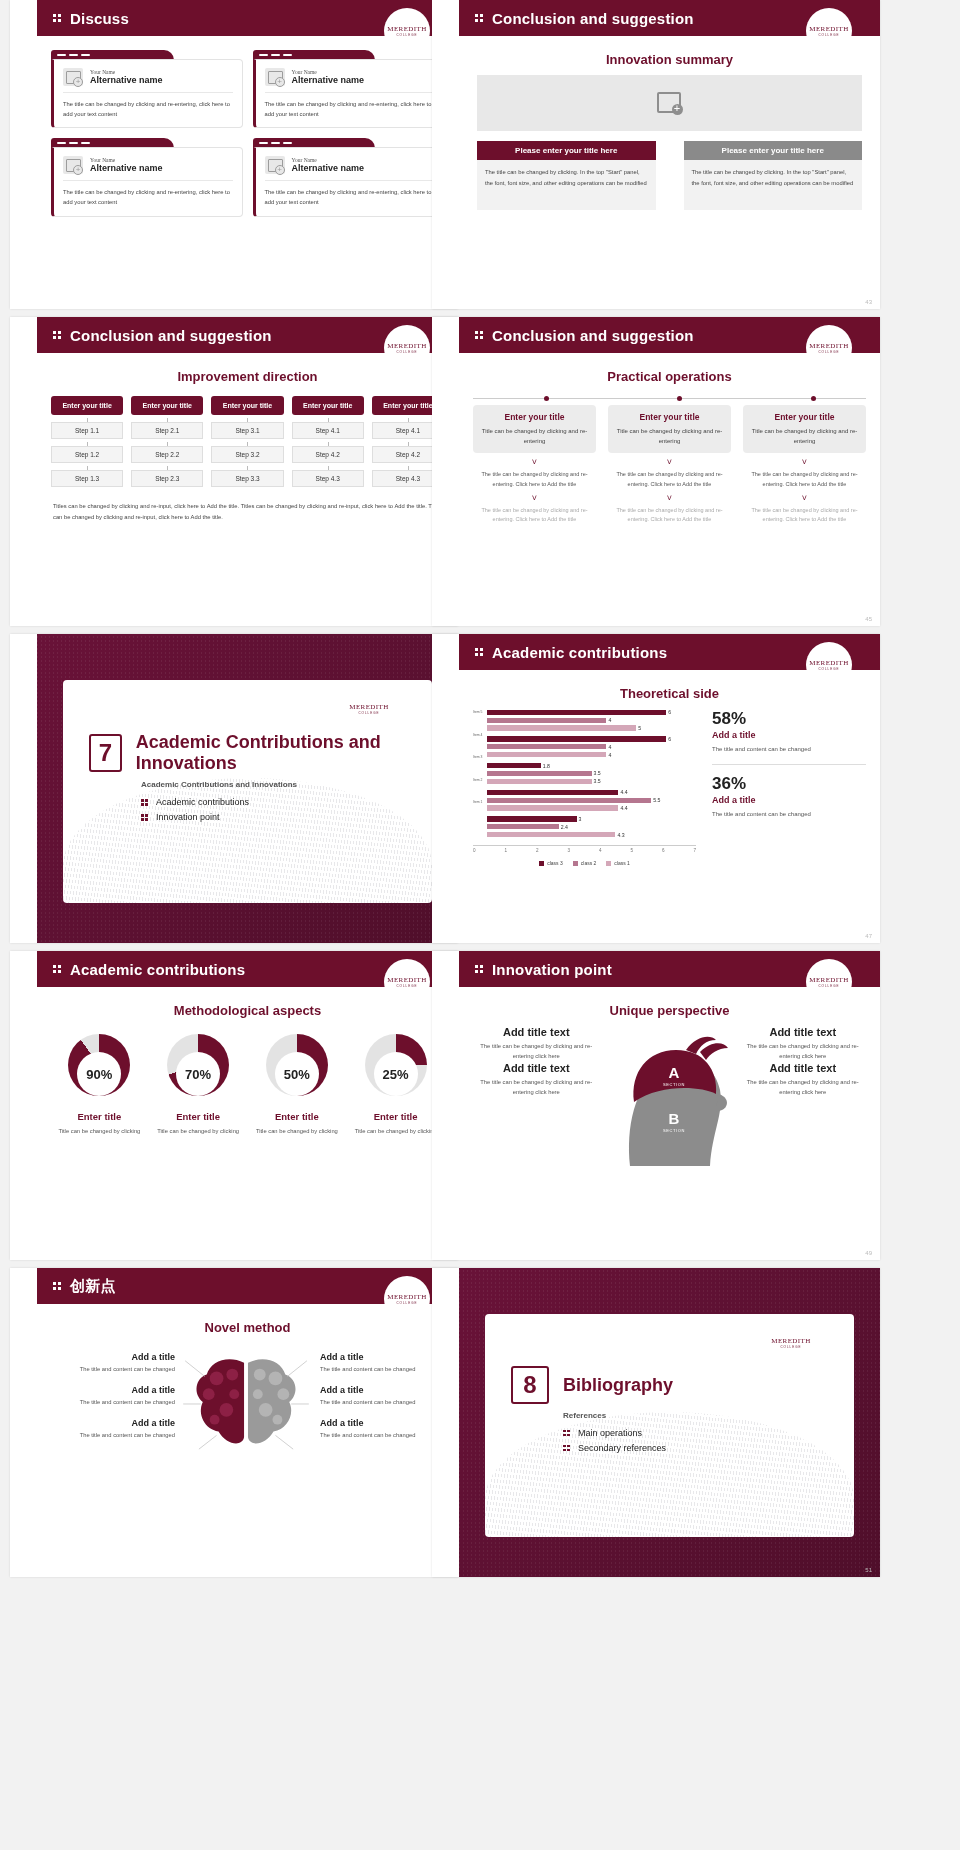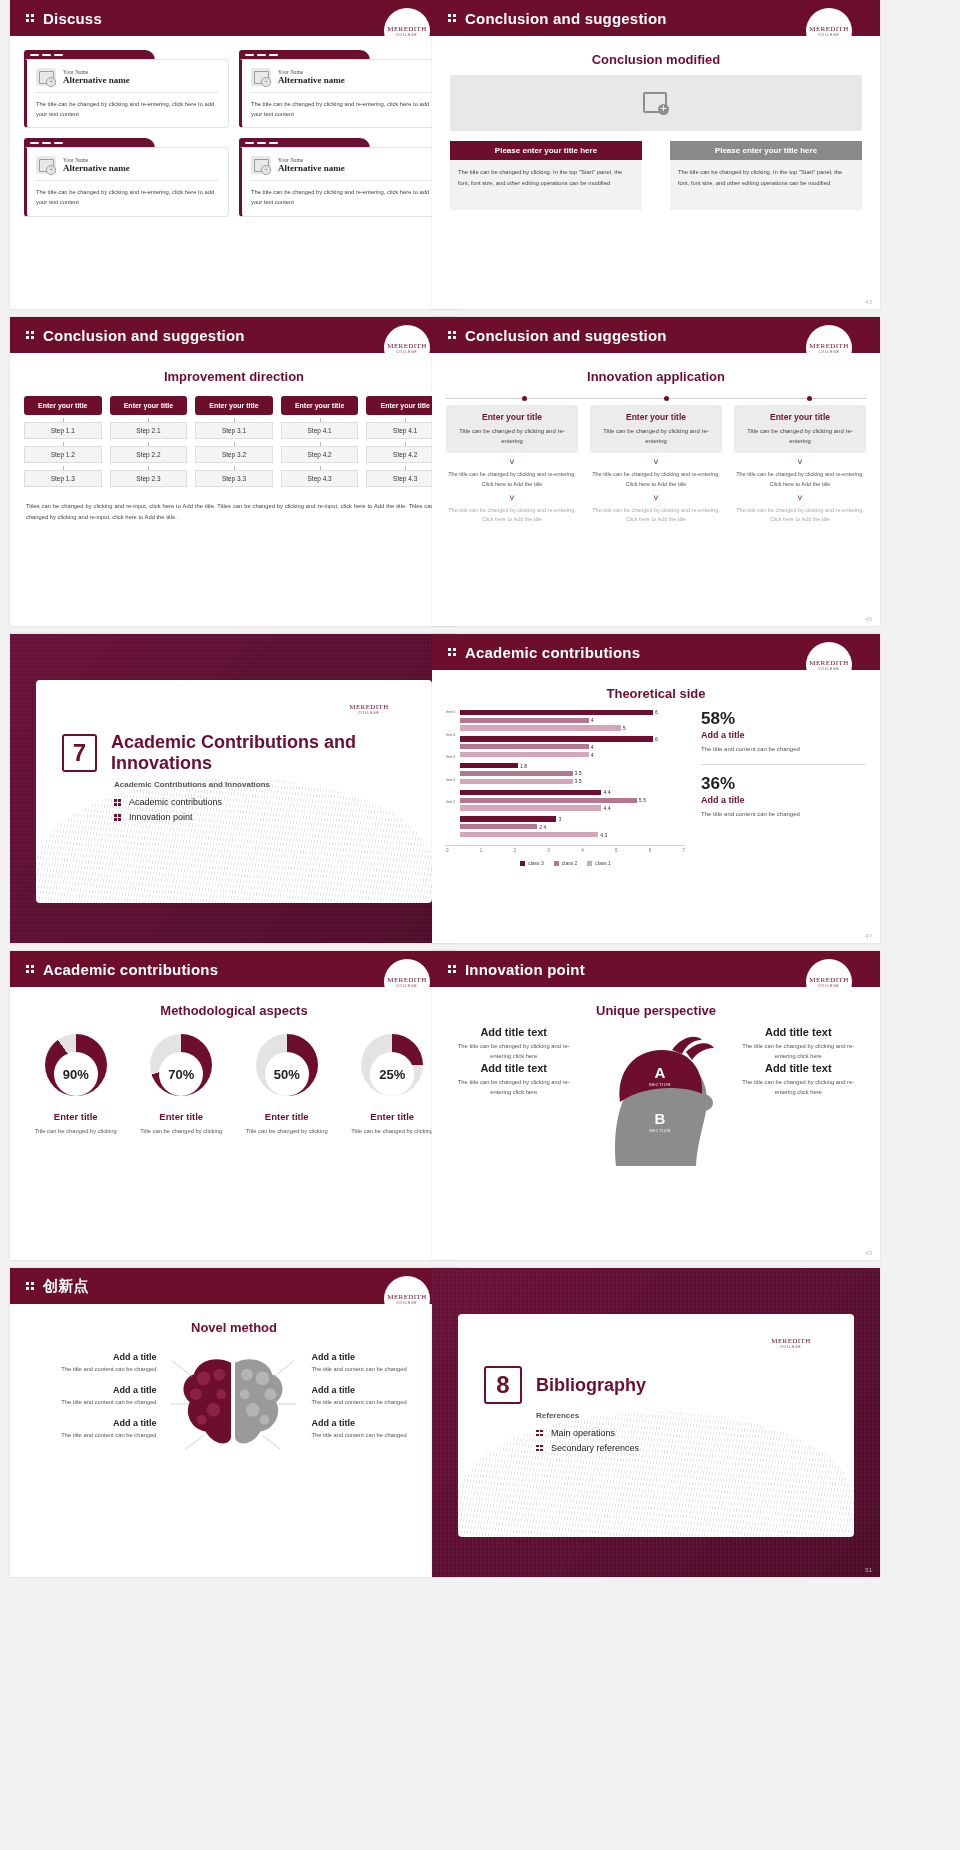--- a/index.html
+++ b/index.html
@@ -1,18 +1,18 @@
 <!DOCTYPE html>
 <html><head>
 <meta charset="utf-8">
 <style>
   *{box-sizing:border-box;margin:0;padding:0;}
   body{width:960px;height:1850px;background:#f2f2f2;font-family:"Liberation Sans",sans-serif;overflow:hidden;}
   .grid{display:grid;grid-template-columns:412px 412px;column-gap:10px;row-gap:8px;padding:0 10px;padding-top:0;}
-  .slide{width:448px;height:309px;background:#fff;position:relative;overflow:hidden;box-shadow:0 0 2px rgba(0,0,0,.12);}
+  .slide{width:448px;height:309px;background:#fff;position:relative;overflow:hidden;box-shadow:0 0 2px rgba(0,0,0,.12);padding-left:27px;}
   
   .bar{height:36px;background:#6d0f2c;display:flex;align-items:center;padding-left:16px;position:relative;}
   .bar .dots{display:inline-block;width:10px;margin-right:7px;line-height:0;}
   .bar .dots i{display:block;width:3px;height:3px;background:#fff;margin:2px 0;box-shadow:5px 0 0 #fff;}
   .bar h2{color:#fff;font-size:15px;font-weight:bold;letter-spacing:.2px;}
   .logo-circle{position:absolute;right:28px;top:8px;width:46px;height:46px;border-radius:50%;background:#fff;display:flex;align-items:center;justify-content:center;flex-direction:column;}
   .logo-circle .lg{font-size:7px;color:#6d0f2c;letter-spacing:.4px;font-family:"Liberation Serif",serif;}
   .logo-circle .lg2{font-size:3px;color:#6d0f2c;letter-spacing:1px;}
   .pnum{position:absolute;right:8px;bottom:4px;font-size:6px;color:#bbb;}
   .sec-title{text-align:center;color:#6d0f2c;font-size:13px;font-weight:bold;margin-top:16px;}
@@ -22,21 +22,21 @@
   .folder{position:relative;padding-top:9px;}
   .folder .tab{position:absolute;left:0;top:0;width:64%;height:14px;background:#6d0f2c;border-radius:3px 10px 0 0;}
   .folder .tab .lines{position:absolute;left:6px;top:4px;display:flex;gap:3px;}
   .folder .tab .lines span{width:9px;height:2px;background:#fff;border-radius:1px;}
   .folder .body{position:relative;background:#fff;border:1px solid #e3e3e3;border-left:3px solid #6d0f2c;border-radius:0 4px 4px 4px;padding:8px 9px;min-height:64px;}
   .folder .top{display:flex;align-items:center;gap:7px;border-bottom:1px solid #e8e8e8;padding-bottom:6px;}
   .ph-ico{width:20px;height:18px;background:#e8e8e8;border-radius:2px;position:relative;flex:0 0 auto;}
   .ph-ico:before{content:"";position:absolute;left:3px;top:3px;width:13px;height:11px;border:1.4px solid #9c9c9c;border-radius:1px;}
   .ph-ico:after{content:"+";position:absolute;right:0px;bottom:-1px;font-size:8px;color:#9c9c9c;background:#e8e8e8;border-radius:50%;line-height:8px;width:8px;height:8px;text-align:center;border:1px solid #9c9c9c;}
   .folder .nm1{font-size:5.5px;color:#555;font-family:"Liberation Serif",serif;}
-  .folder .nm2{font-size:9px;font-weight:bold;color:#222;font-family:Liberation Serif, serif;}
+  .folder .nm2{font-size:9px;font-weight:bold;color:#222;}
   .folder p{font-size:5.8px;line-height:1.75;color:#444;margin-top:6px;}
 
   
   .imgbox{margin:8px 18px 0;height:56px;background:#e8e8e8;display:flex;align-items:center;justify-content:center;}
   .imgbox .big{width:26px;height:23px;position:relative;}
   .imgbox .big:before{content:"";position:absolute;left:0;top:0;width:20px;height:17px;border:2px solid #8e8e8e;border-radius:2px;}
   .imgbox .big:after{content:"+";position:absolute;right:0;bottom:0;width:11px;height:11px;line-height:9px;text-align:center;font-size:11px;color:#fff;background:#8e8e8e;border-radius:50%;}
   .twocol{display:grid;grid-template-columns:1fr 1fr;gap:28px;margin:10px 18px 0;}
   .capbar{text-align:center;color:#fff;font-size:8px;font-weight:bold;padding:5px 0;}
   .capbar.m{background:#6d0f2c;} .capbar.g{background:#8a8a8a;}
@@ -214,21 +214,21 @@
       <span class="dots">
           <i></i>
           <i></i>
         </span>
       <h2>Conclusion and suggestion</h2>
       <div class="logo-circle">
         <span class="lg">MEREDITH</span>
           <span class="lg2">COLLEGE</span>
       </div>
     </div>
-    <div class="sec-title">Conclusion modified</div>
+    <div class="sec-title">Innovation summary</div>
     <div class="imgbox">
         <span class="big"></span>
       </div>
     <div class="twocol">
       <div>
         <div class="capbar m">Please enter your title here</div>
         <div class="capbody">The title can be changed by clicking. In the top "Start" panel, the font, font size, and other editing operations can be modified</div>
       </div>
       <div>
         <div class="capbar g">Please enter your title here</div>
@@ -292,21 +292,21 @@
       <span class="dots">
           <i></i>
           <i></i>
         </span>
       <h2>Conclusion and suggestion</h2>
       <div class="logo-circle">
         <span class="lg">MEREDITH</span>
           <span class="lg2">COLLEGE</span>
       </div>
     </div>
-    <div class="sec-title">Innovation application</div>
+    <div class="sec-title">Practical operations</div>
     <div class="tline">
         <i style="left:18%"></i>
         <i style="left:52%"></i>
         <i style="left:86%"></i>
       </div>
     <div class="pa3">
       <div>
         <div class="pabox">
             <h4>Enter your title</h4>
             <p>Title can be changed by clicking and re-entering</p>

